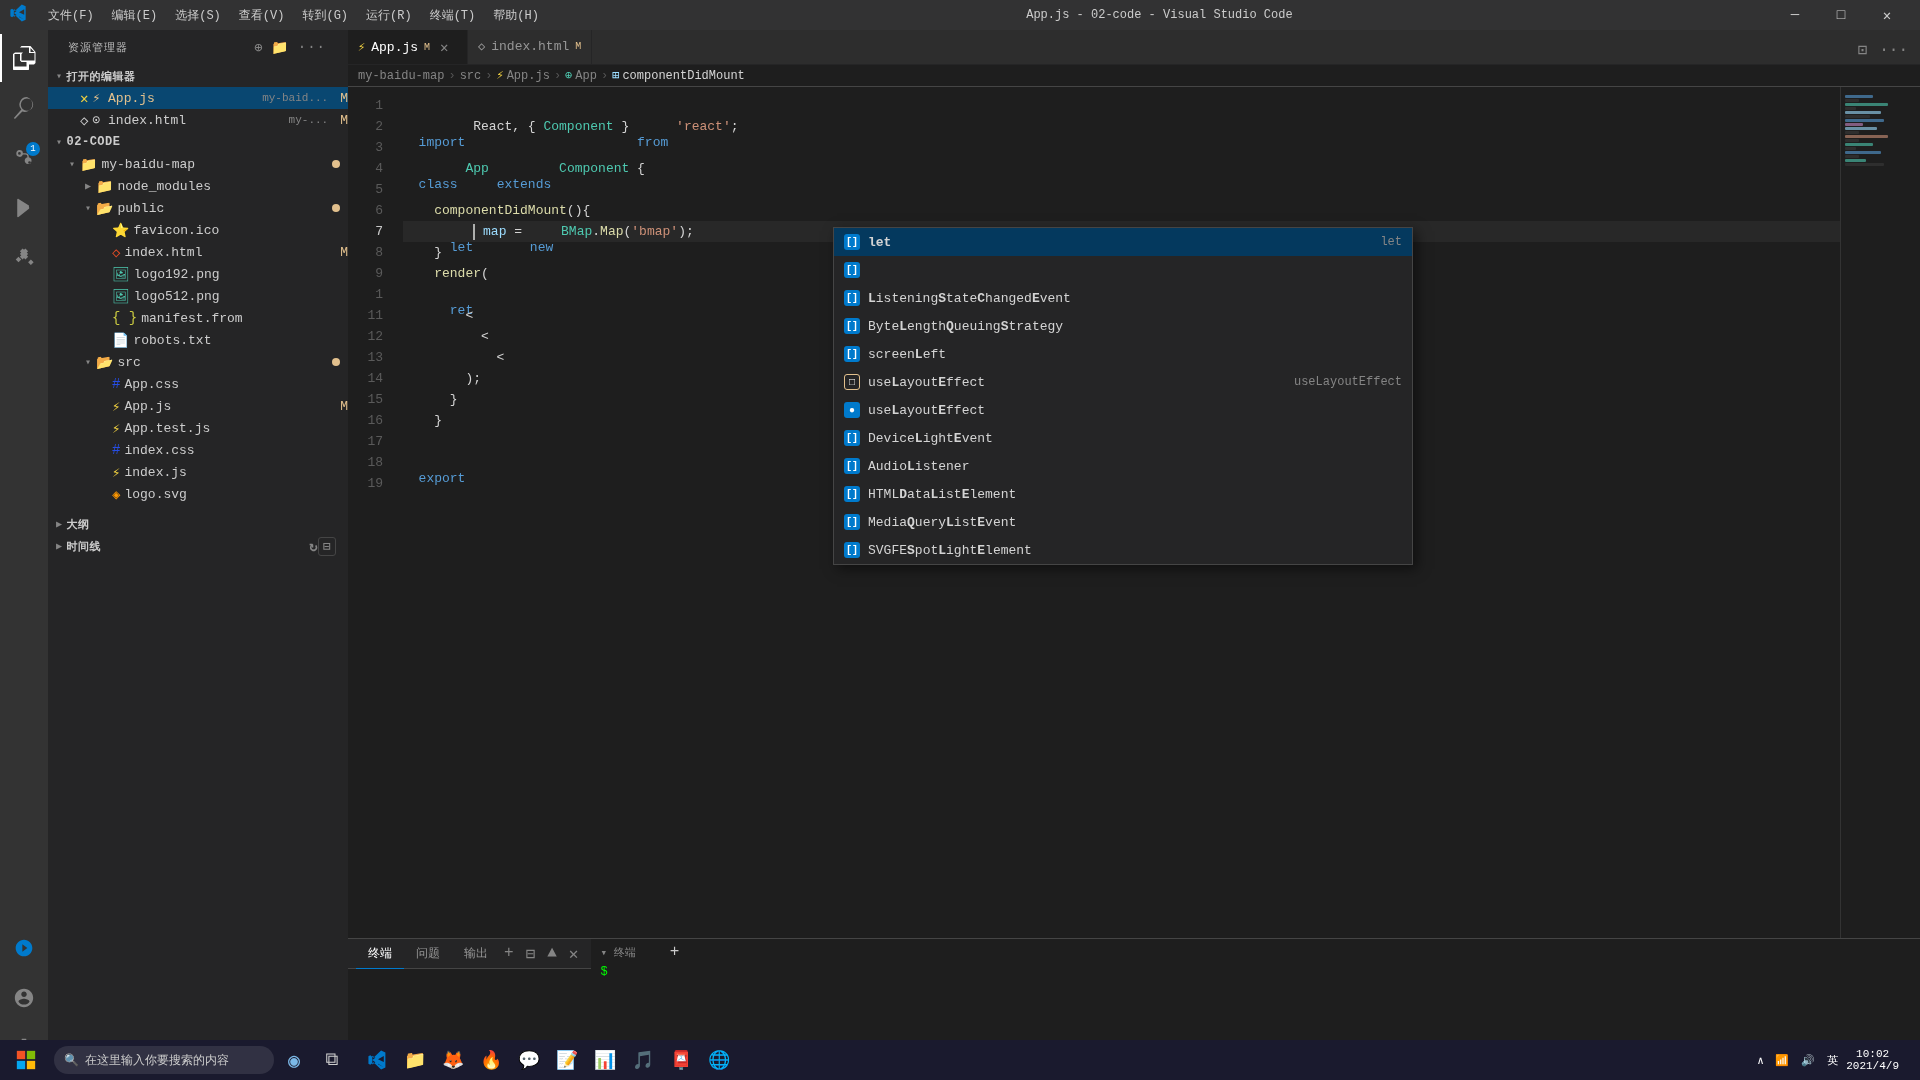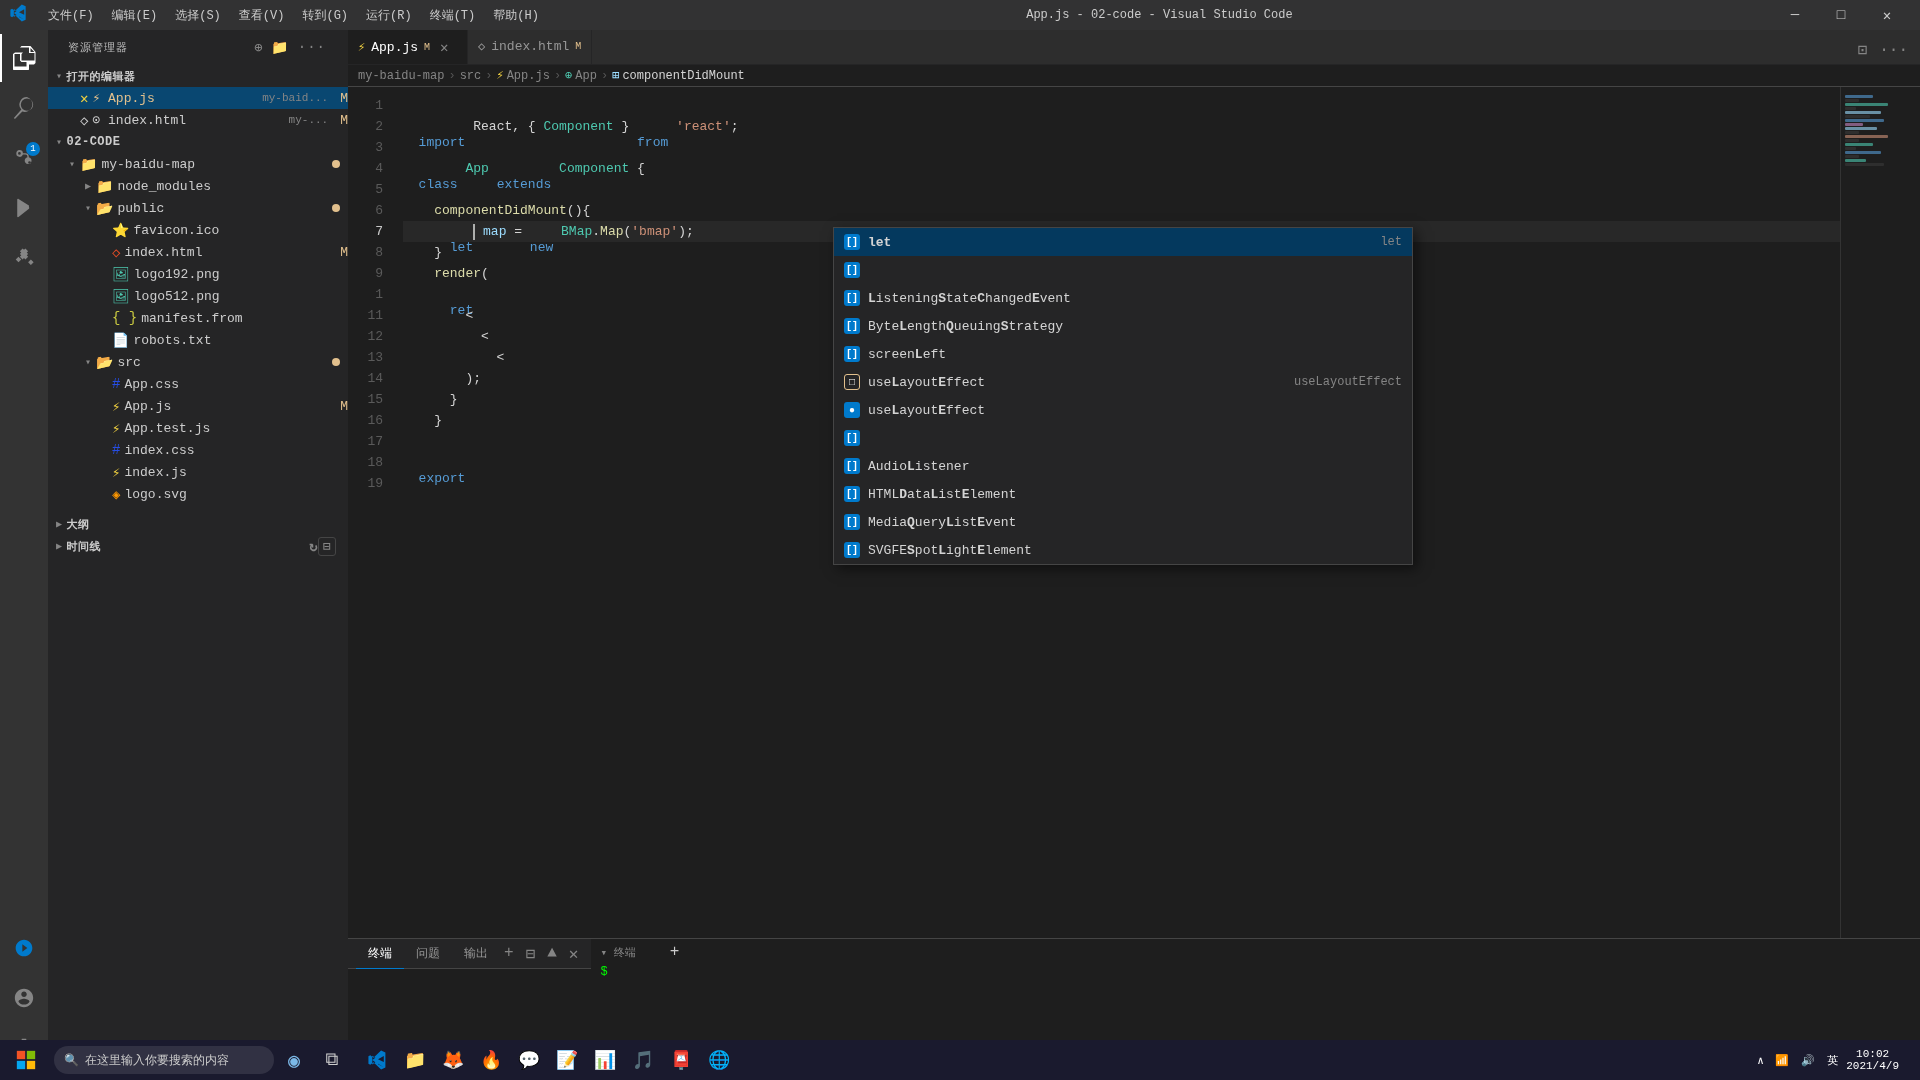--- a/index.html
+++ b/index.html
@@ -780,20 +780,21 @@
             <div class="ac-icon orange" style="background:transparent;border:1px solid #e2c08d;">□</div>
             <span class="ac-label">use<span class="bold">L</span>ayout<span class="bold">E</span>ffect</span>
             <span class="ac-hint">useLayoutEffect</span>
           </div>
           <div class="ac-item">
             <div class="ac-icon blue">●</div>
             <span class="ac-label">use<span class="bold">L</span>ayout<span class="bold">E</span>ffect</span>
           </div>
           <div class="ac-item">
             <div class="ac-icon blue">[]</div>
+            <span class="ac-label">Device<span class="bold">L</span>ight<span class="bold">E</span>vent</span>
           </div>
           <div class="ac-item">
             <div class="ac-icon blue">[]</div>
             <span class="ac-label">Audio<span class="bold">L</span>istener</span>
           </div>
           <div class="ac-item">
             <div class="ac-icon blue">[]</div>
             <span class="ac-label">HTML<span class="bold">D</span>ata<span class="bold">L</span>ist<span class="bold">E</span>lement</span>
           </div>
           <div class="ac-item">

